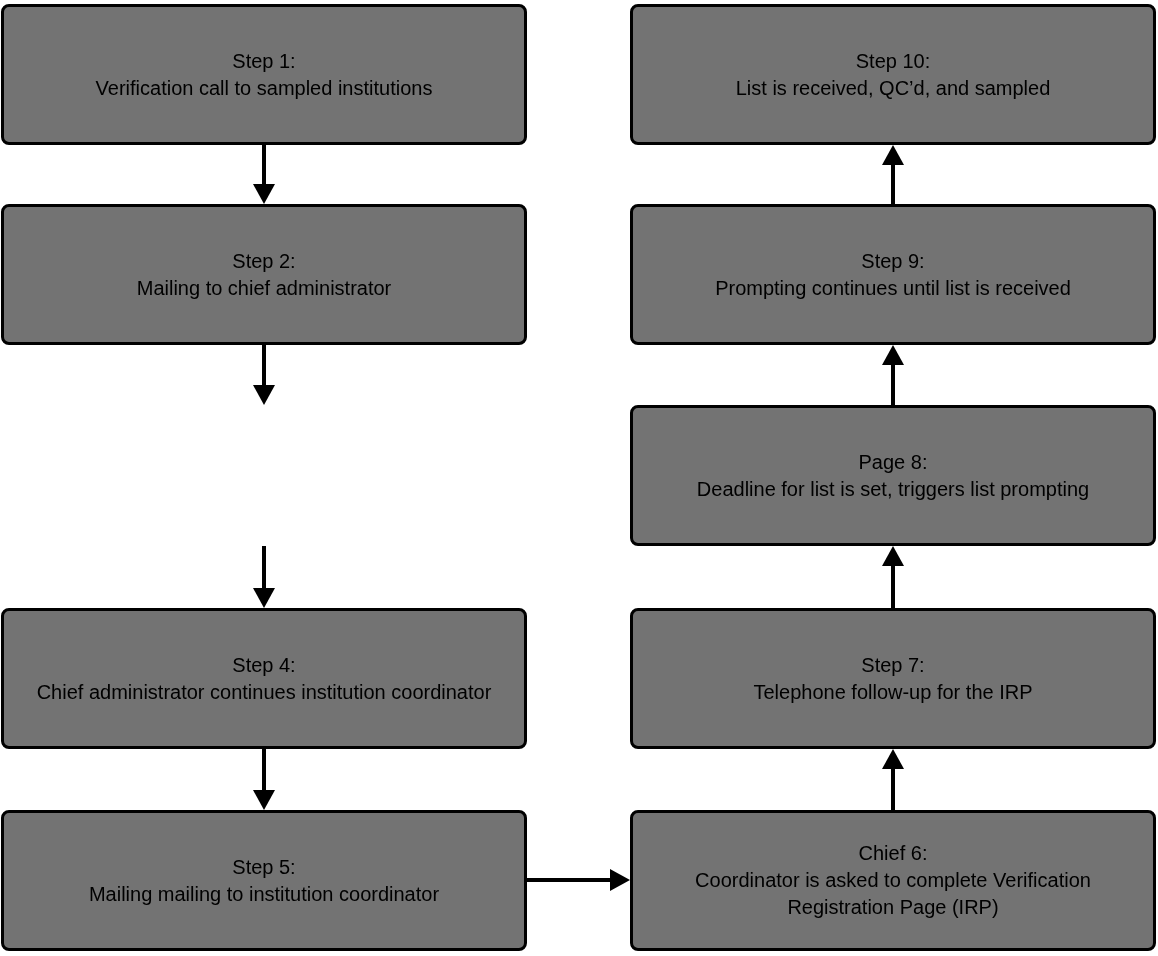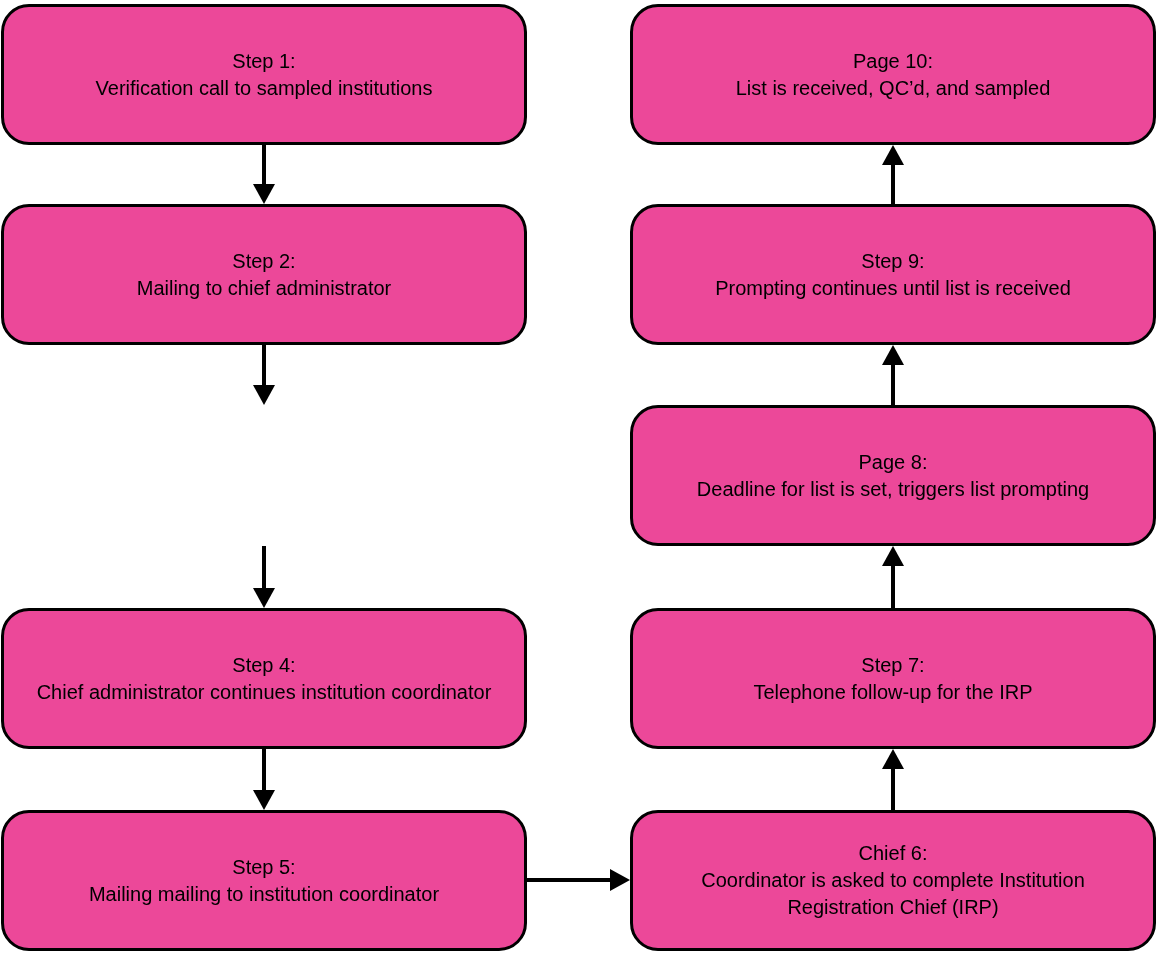--- a/index.html
+++ b/index.html
@@ -10,23 +10,23 @@
     color: #000000;
   }
   #flowchart {
     position: relative;
     width: 1158px; height: 956px;
     background: #ffffff;
   }
   .box {
     position: absolute;
     height: 135px;
-    background: #ec4899;
+    background: #737373;
     border: 3px solid #000000;
-    border-radius: 28px;
+    border-radius: 8px;
     display: flex;
     align-items: center;
     justify-content: center;
     text-align: center;
     box-sizing: content-box;
   }
   .box-text {
     font-size: 20px;
     line-height: 27px;
     padding: 0 30px;
@@ -104,21 +104,21 @@
   <div class="box col-left row-5">
     <div class="box-text">
       <div>Step 5:</div>
       <div>Mailing mailing to institution coordinator</div>
     </div>
   </div>
 
   <div class="box col-right row-5">
     <div class="box-text">
       <div>Chief 6:</div>
-      <div>Coordinator is asked to complete Institution Registration Chief (IRP)</div>
+      <div>Coordinator is asked to complete Verification Registration Page (IRP)</div>
     </div>
   </div>
 
   <div class="box col-right row-4">
     <div class="box-text">
       <div>Step 7:</div>
       <div>Telephone follow-up for the IRP</div>
     </div>
   </div>
 
@@ -131,21 +131,21 @@
 
   <div class="box col-right row-2">
     <div class="box-text">
       <div>Step 9:</div>
       <div>Prompting continues until list is received</div>
     </div>
   </div>
 
   <div class="box col-right row-1">
     <div class="box-text">
-      <div>Page 10:</div>
+      <div>Step 10:</div>
       <div>List is received, QC’d, and sampled</div>
     </div>
   </div>
 
   <div class="arrow arrow-v ax-left gap-1">
     <div class="shaft-v"></div>
     <div class="head-down"></div>
   </div>
   <div class="arrow arrow-v ax-left gap-2">
     <div class="shaft-v"></div>

